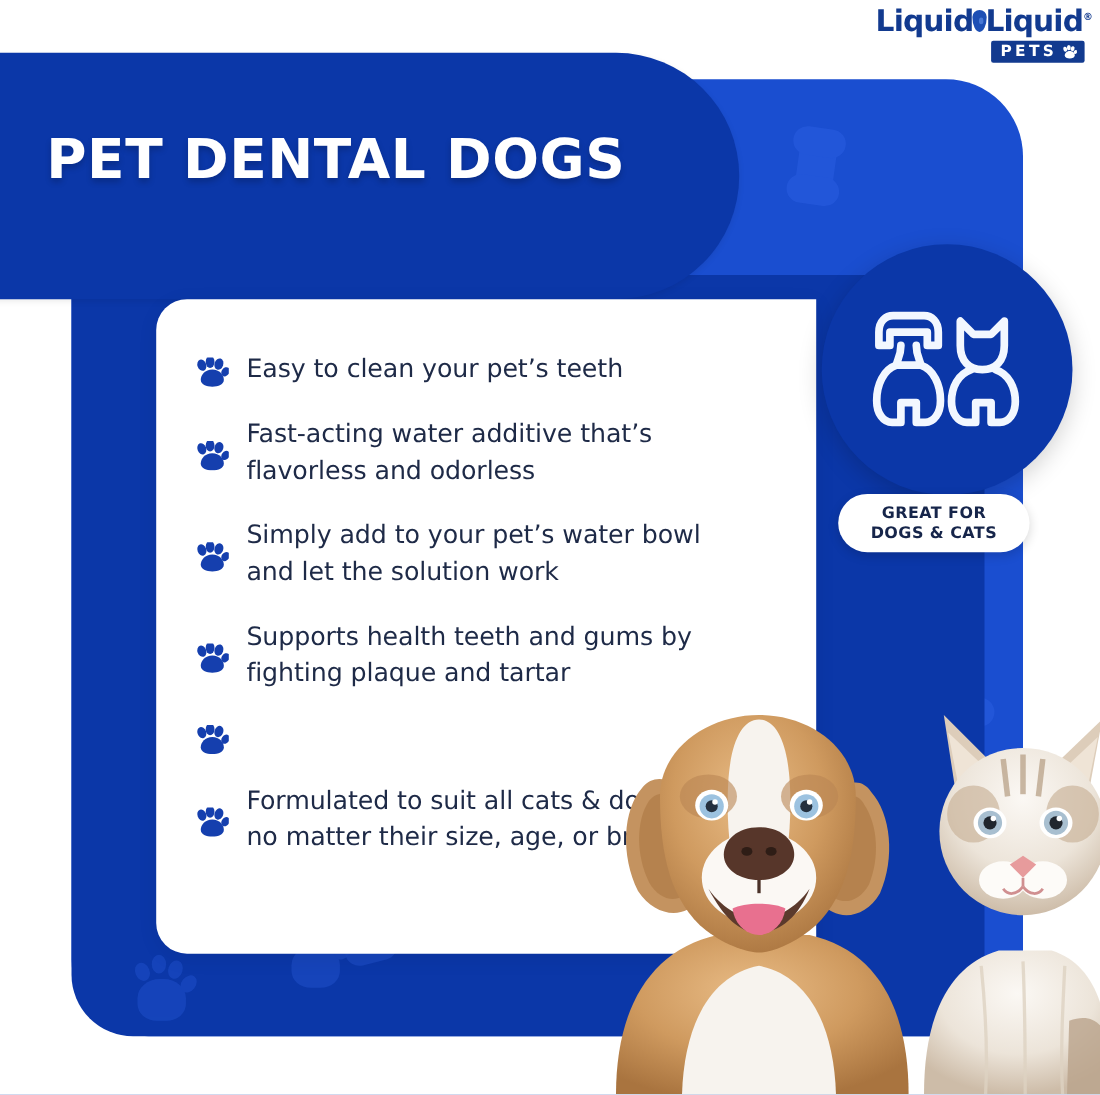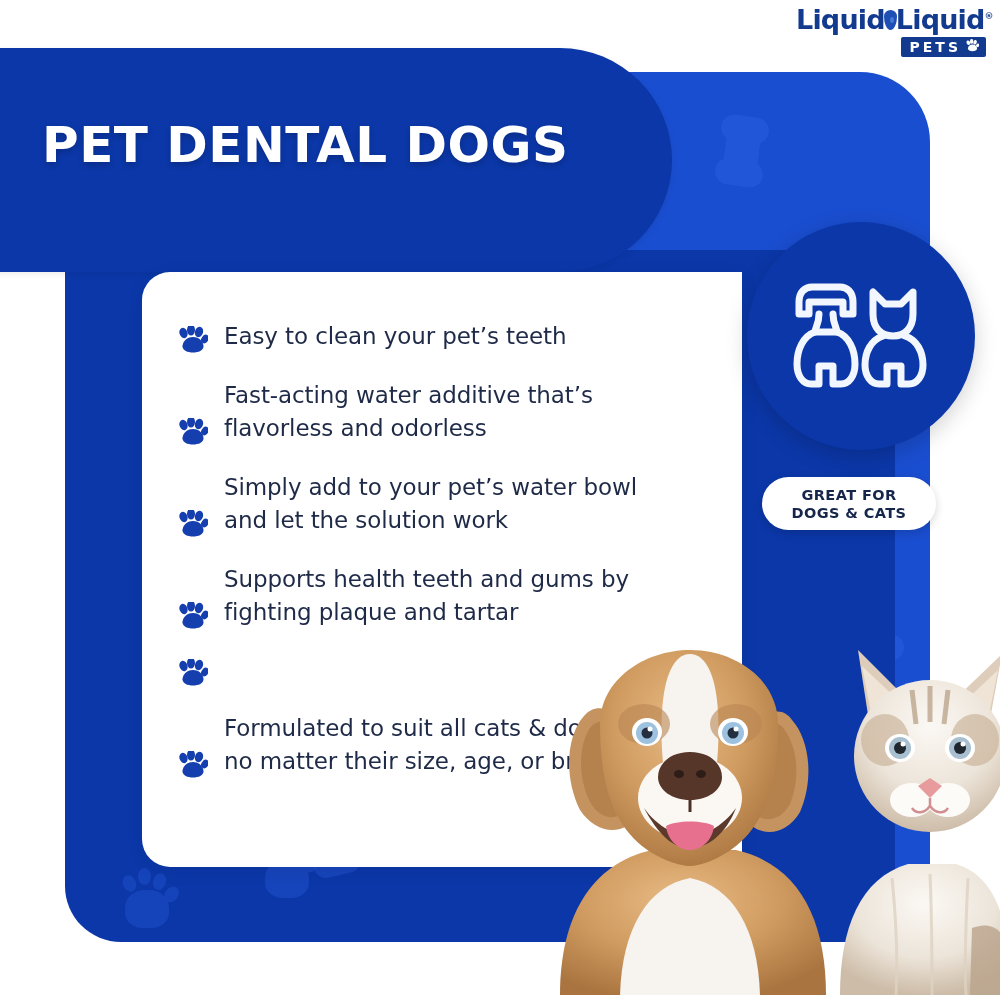--- a/index.html
+++ b/index.html
@@ -46,21 +46,21 @@
   .logo-drop::after{
     content:"";
     position:absolute; left:3px; top:7px;
     width:4px;height:6px;border-radius:50%;
     background:#6c9bef; opacity:.55;
   }
   .logo-tm {
     font-size: 9px; vertical-align: super; font-weight: 700;
   }
   .logo-pets {
-    display: inline-flex; gap: 5px;
+    display: inline-flex; align-items: center; gap: 5px;
     background: #123a8f;
     color: #ffffff;
     font-family: "DejaVu Sans", sans-serif;
     font-weight: 800;
     font-size: 14px;
     letter-spacing: 3px;
     padding: 2px 7px 2px 9px;
     border-radius: 2px;
     margin-top: 3px;
   }
@@ -158,21 +158,21 @@
     overflow: hidden;
   }
   .benefits {
     position: absolute;
     left: 36px; top: 48px;
     width: 470px;
     list-style: none;
   }
   .benefit {
     display: flex;
-    align-items: flex-end;
+    align-items: center;
     gap: 16px;
     margin-bottom: 26px;
   }
   .paw-bullet {
     flex: 0 0 30px;
     width: 30px; height: 27px;
     margin-top: 4px;
   }
   .benefit-text {
     font-family: "DejaVu Sans", sans-serif;
@@ -205,21 +205,21 @@
 
   
   .badge {
     position: absolute;
     left: 762px; top: 449px;
     width: 174px; height: 53px;
     background: #ffffff;
     border-radius: 27px;
     box-shadow: 0 3px 10px rgba(0,0,0,.16);
     display: flex; flex-direction: column;
-    align-items: center; justify-content: center; margin-top: 28px;
+    align-items: center; justify-content: center;
   }
   .badge span {
     font-family: "DejaVu Sans", sans-serif;
     font-weight: 800;
     font-size: 14.5px;
     letter-spacing: .4px;
     color: #16254a;
     line-height: 18px;
   }
 </style>

